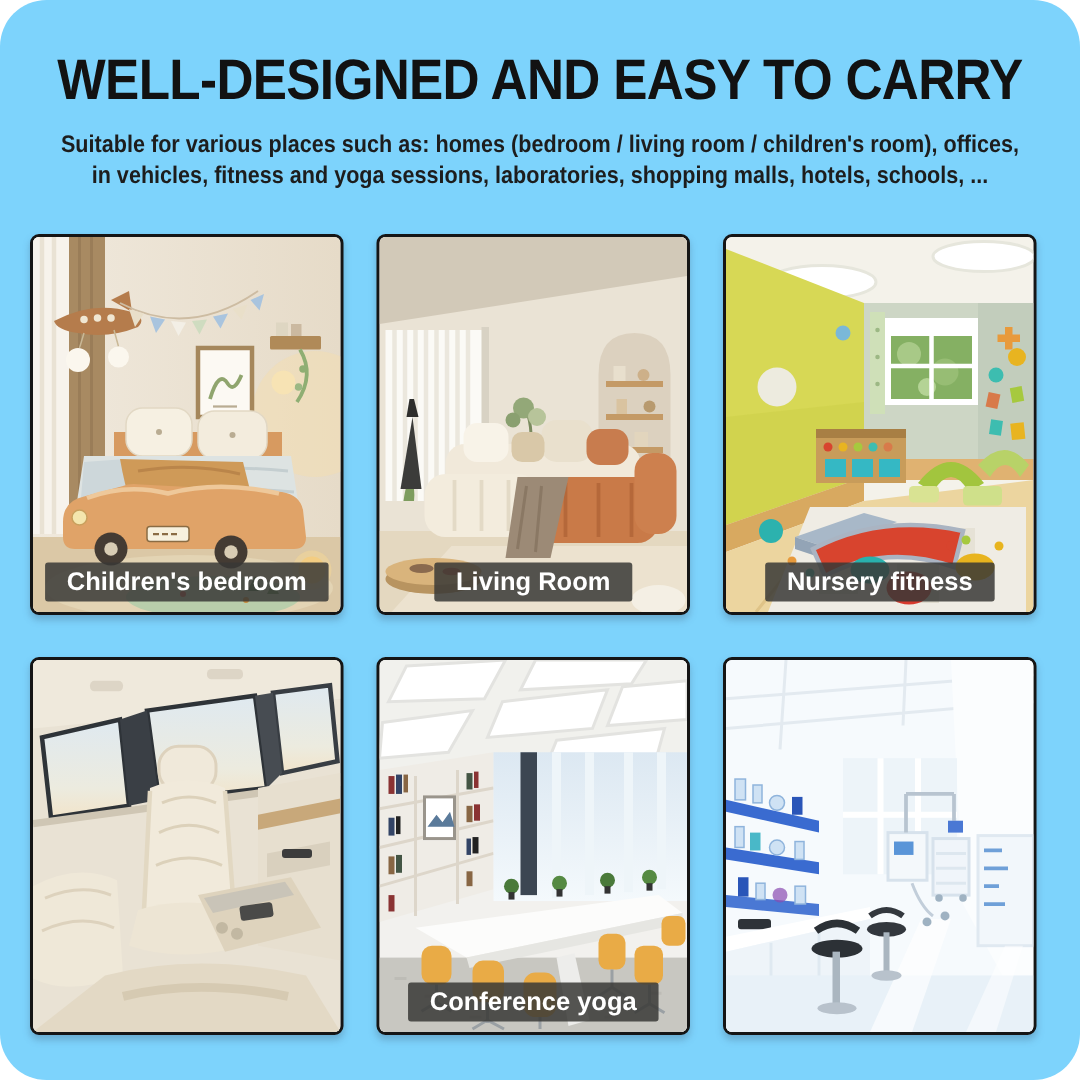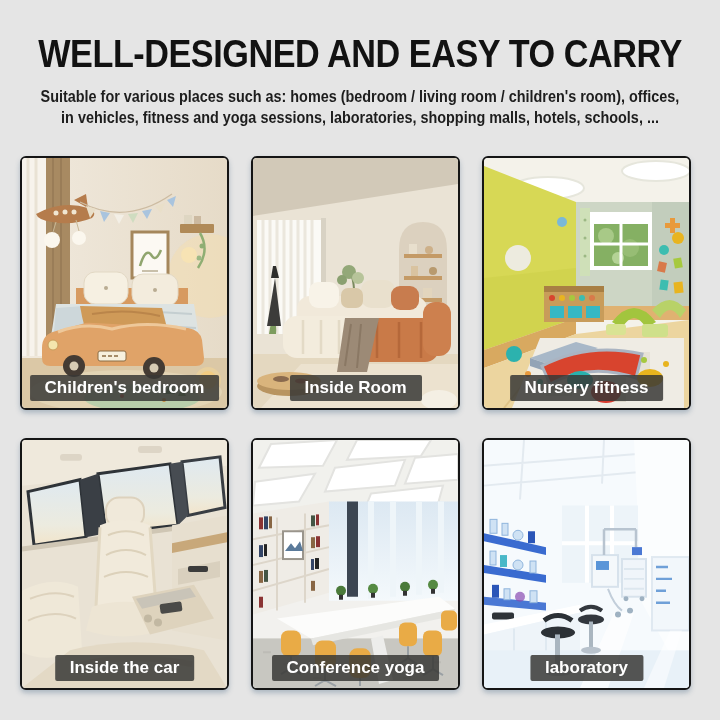--- a/index.html
+++ b/index.html
@@ -32,21 +32,21 @@
   .photo-label{
     position:absolute;left:50%;bottom:7px;transform:translateX(-50%);
     background:rgba(56,56,54,0.85);color:#ffffff;
     font-size:17px;font-weight:600;line-height:20px;
     padding:3px 15px;border-radius:2px;white-space:nowrap;
   }
 </style>
 </head>
 <body>
 
-<div id="stage" style="background: #e5e5e5;">
+<div id="stage" style="background: #7dd3fc; border-radius: 31px;">
 
   <div class="title">WELL-DESIGNED AND EASY TO CARRY</div>
 
   <div class="subtitle">
     <div>Suitable for various places such as: homes (bedroom / living room / children's room), offices,</div>
     <div>in vehicles, fitness and yoga sessions, laboratories, shopping malls, hotels, schools, ...</div>
   </div>
 
   <div class="grid">
 
@@ -162,21 +162,21 @@
         <path d="M124 164 V200 M146 164 V200 M168 164 V200" stroke="#b5683a" stroke-width="2.5"></path>
         <rect x="170" y="144" width="28" height="54" rx="12" fill="#cd804e"></rect>
         <path d="M92 160 H126 L114 214 H84 Z" fill="#9c8a76"></path>
         <path d="M98 166 L92 208 M108 166 L104 210" stroke="#8a7864" stroke-width="2"></path>
         <ellipse cx="36" cy="228" rx="32" ry="10" fill="#b89460"></ellipse>
         <ellipse cx="36" cy="223" rx="32" ry="9" fill="#d9b47c"></ellipse>
         <ellipse cx="28" cy="221" rx="8" ry="3" fill="#8a6a4e"></ellipse>
           <ellipse cx="48" cy="223" rx="6" ry="2.5" fill="#c45f3c"></ellipse>
         <ellipse cx="186" cy="242" rx="18" ry="10" fill="#f4efe4"></ellipse>
       </svg>
-      <span class="photo-label">Inside Room</span>
+      <span class="photo-label">Living Room</span>
     </div>
 
     <div class="card">
       <svg viewBox="0 0 205 250" preserveAspectRatio="none">
         <rect width="205" height="250" fill="#f4f2ea"></rect>
         <ellipse cx="64" cy="30" rx="36" ry="11" fill="#ffffff" stroke="#e6e6dc" stroke-width="2"></ellipse>
         <ellipse cx="172" cy="13" rx="34" ry="10" fill="#ffffff" stroke="#e6e6dc" stroke-width="2"></ellipse>
         <polygon points="0,8 92,44 92,160 0,192" fill="#d7d855"></polygon>
         <polygon points="0,120 92,110 92,160 0,192" fill="#cdd04a" opacity="0.6"></polygon>
         <circle cx="34" cy="100" r="13" fill="#edebdf"></circle>
@@ -274,21 +274,20 @@
         <polygon points="110,158 172,146 192,180 128,196" fill="#ded3bd"></polygon>
         <polygon points="114,160 168,149 174,158 120,170" fill="#c9c4b8"></polygon>
         <rect x="138" y="164" width="22" height="10" rx="2" fill="#4a4a48" transform="rotate(-8 149 169)"></rect>
         <circle cx="126" cy="180" r="4" fill="#c2b8a2"></circle>
           <circle cx="136" cy="184" r="4" fill="#c2b8a2"></circle>
         <path d="M0 152 Q30 136 56 148 L60 212 Q24 226 0 214 Z" fill="#efe8d8"></path>
         <path d="M8 160 Q32 150 52 158 M6 182 Q32 170 54 180" stroke="#ddd2bd" stroke-width="2" fill="none"></path>
         <path d="M48 212 Q110 196 182 212 L205 250 H0 Z" fill="#e3d9c5"></path>
         <path d="M60 226 Q110 214 170 226" stroke="#d6cab2" stroke-width="6" fill="none"></path>
       </svg>
-      <span class="photo-label">Inside the car</span>
     </div>
 
     <div class="card">
       <svg viewBox="0 0 205 250" preserveAspectRatio="none">
         <defs>
           <linearGradient id="s5win" x1="0" y1="0" x2="0" y2="1">
             <stop offset="0" stop-color="#dce8f2"></stop>
               <stop offset="1" stop-color="#f4f9fc"></stop>
           </linearGradient>
         </defs>
@@ -403,17 +402,16 @@
         <rect x="71" y="196" width="5" height="36" fill="#aab6c0"></rect>
         <ellipse cx="74" cy="234" rx="13" ry="4" fill="#b8c2cc"></ellipse>
         <path d="M96 172 q11 -8 22 0" stroke="#33383e" stroke-width="4" fill="none"></path>
         <ellipse cx="107" cy="181" rx="13" ry="5" fill="#33383e"></ellipse>
         <rect x="105" y="183" width="4" height="28" fill="#aab6c0"></rect>
         <ellipse cx="107" cy="212" rx="10" ry="3.5" fill="#b8c2cc"></ellipse>
         <path d="M124 150 q6 16 14 22" stroke="#c2cedA" stroke-width="2" fill="none"></path>
         <circle cx="134" cy="176" r="3" fill="#9fb2c2"></circle>
           <circle cx="146" cy="172" r="3" fill="#9fb2c2"></circle>
       </svg>
-      <span class="photo-label">laboratory</span>
     </div>
 
   </div>
 </div>
 
 </body></html>

